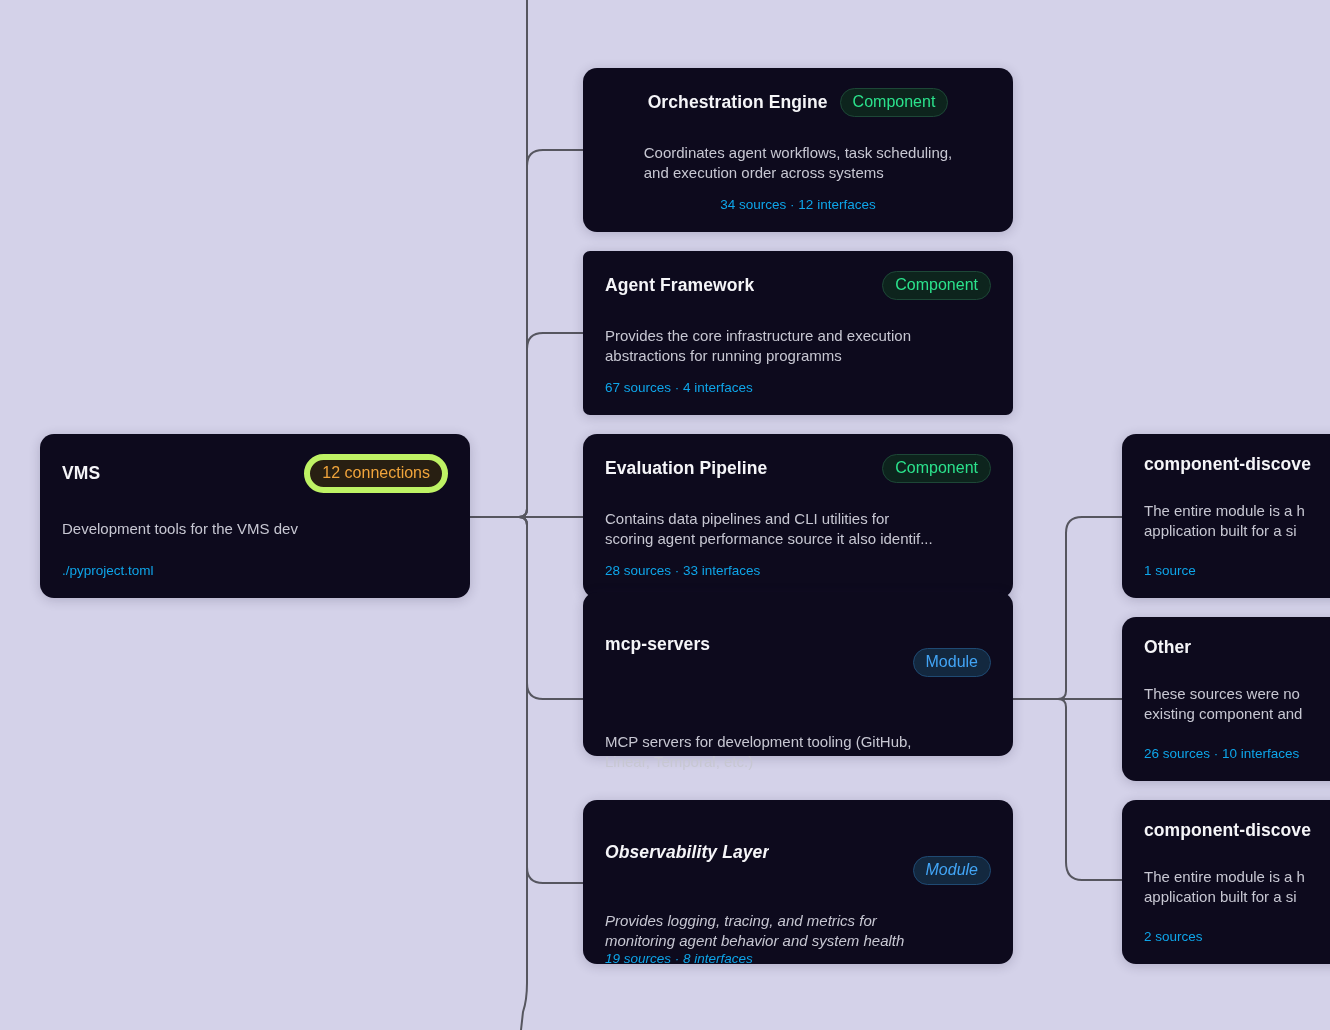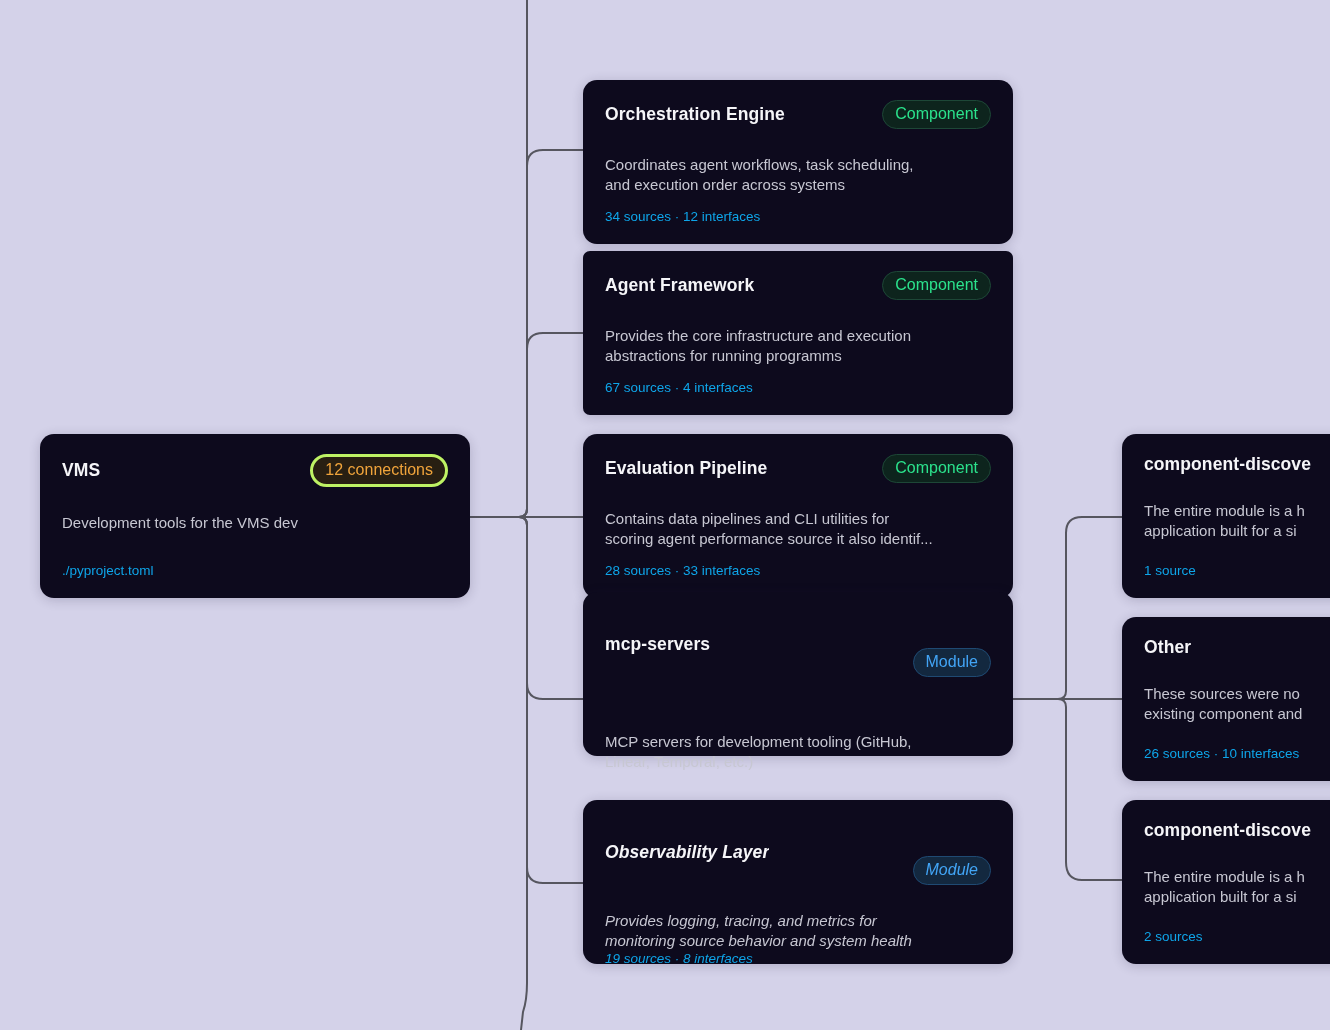--- a/index.html
+++ b/index.html
@@ -28,30 +28,30 @@
     font-size: 17.5px; font-weight: 700; color: #f5f5f8;
     letter-spacing: .1px; white-space: nowrap; overflow: hidden;
   }
   .badge {
     font-size: 16px; font-weight: 500; line-height: 1;
     padding: 5px 12px 6px; border-radius: 999px; white-space: nowrap;
     flex: 0 0 auto;
   }
   .badge.component { color: #2be28c; background: #0d241d; border: 1px solid #1d4737; }
   .badge.module    { color: #42a4f5; background: #13283f; border: 1px solid #1f4a73; margin-top: 36px; }
-  .badge.connections { color: #f0a43b; background: #281f12; border: 3px solid #bef264; text-align: center; }
+  .badge.connections { color: #f0a43b; background: #281f12; border: 6px solid #bef264; text-align: center; }
   .desc {
     margin-top: 26px; font-size: 15px; line-height: 20px;
     color: #c7c7d2; white-space: pre-line;
   }
   .meta { margin-top: auto; font-size: 13.5px; color: #0ea5e9; }
 
   
   #card-root { left: 40px;  top: 434px; }
-  #card-m0   { left: 583px; top: 80px;  }
+  #card-m0   { left: 583px; top: 68px; align-items: center;  }
   #card-m1   { left: 583px; top: 251px; border-radius: 7px; }
   #card-m2   { left: 583px; top: 434px; }
   #card-m3   { left: 583px; top: 592px; gap: 29px; }
   #card-m4   { left: 583px; top: 800px; font-style: italic; }
   #card-r0   { left: 1122px; top: 434px; }
   #card-r1   { left: 1122px; top: 617px; }
   #card-r2   { left: 1122px; top: 800px; }
 </style>
 </head>
 <body>
@@ -119,21 +119,21 @@
 Linear, Temporal, etc.)</div>
   <div class="meta">28 sources · 33 interfaces</div>
 </div>
 
 <div class="card" id="card-m4">
   <div class="card-head">
     <div class="title">Observability Layer</div>
     <span class="badge module">Module</span>
   </div>
   <div class="desc">Provides logging, tracing, and metrics for
-monitoring source behavior and system health</div>
+monitoring agent behavior and system health</div>
   <div class="meta">19 sources · 8 interfaces</div>
 </div>
 
 <div class="card" id="card-r0">
   <div class="card-head">
     <div class="title">component-discove</div>
   </div>
   <div class="desc">The entire module is a h
 application built for a si</div>
   <div class="meta">1 source</div>

